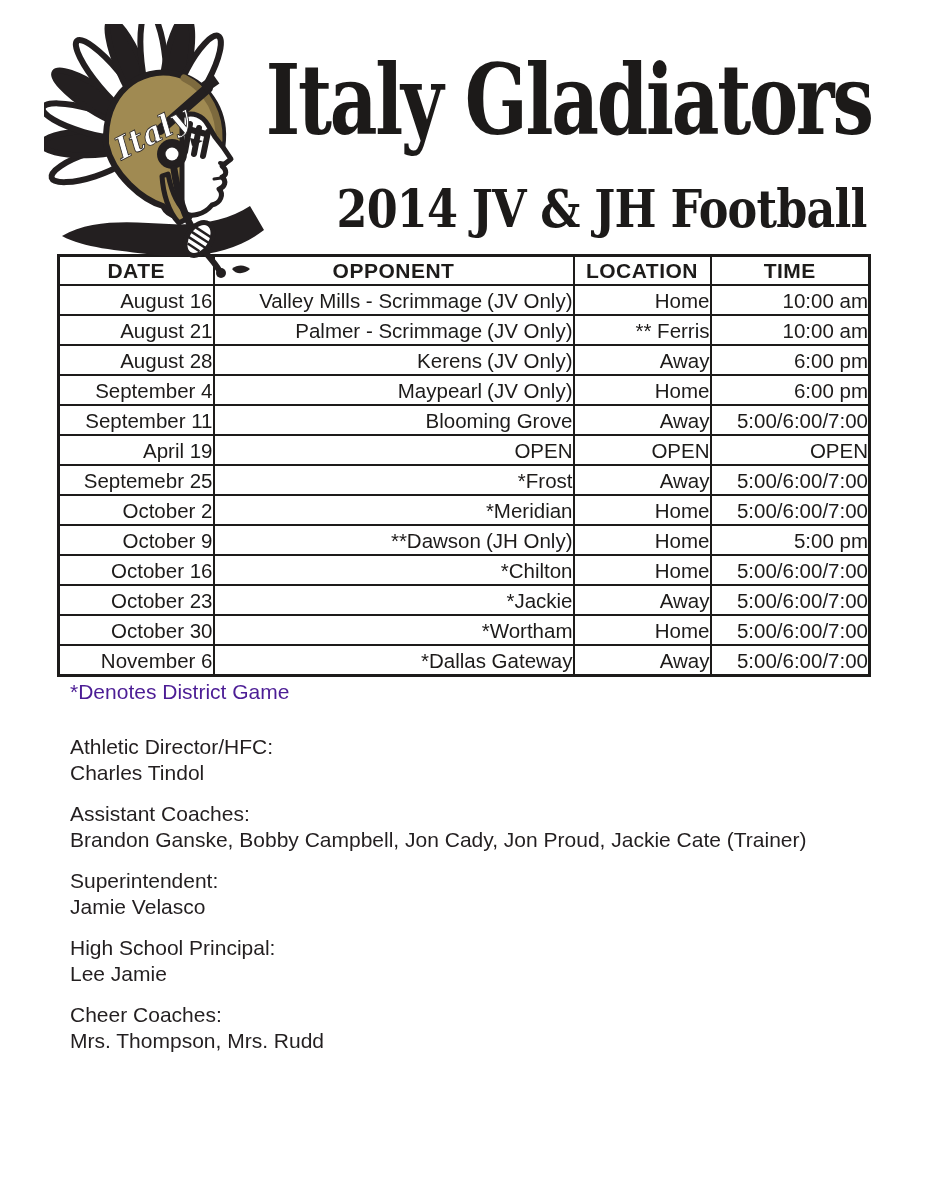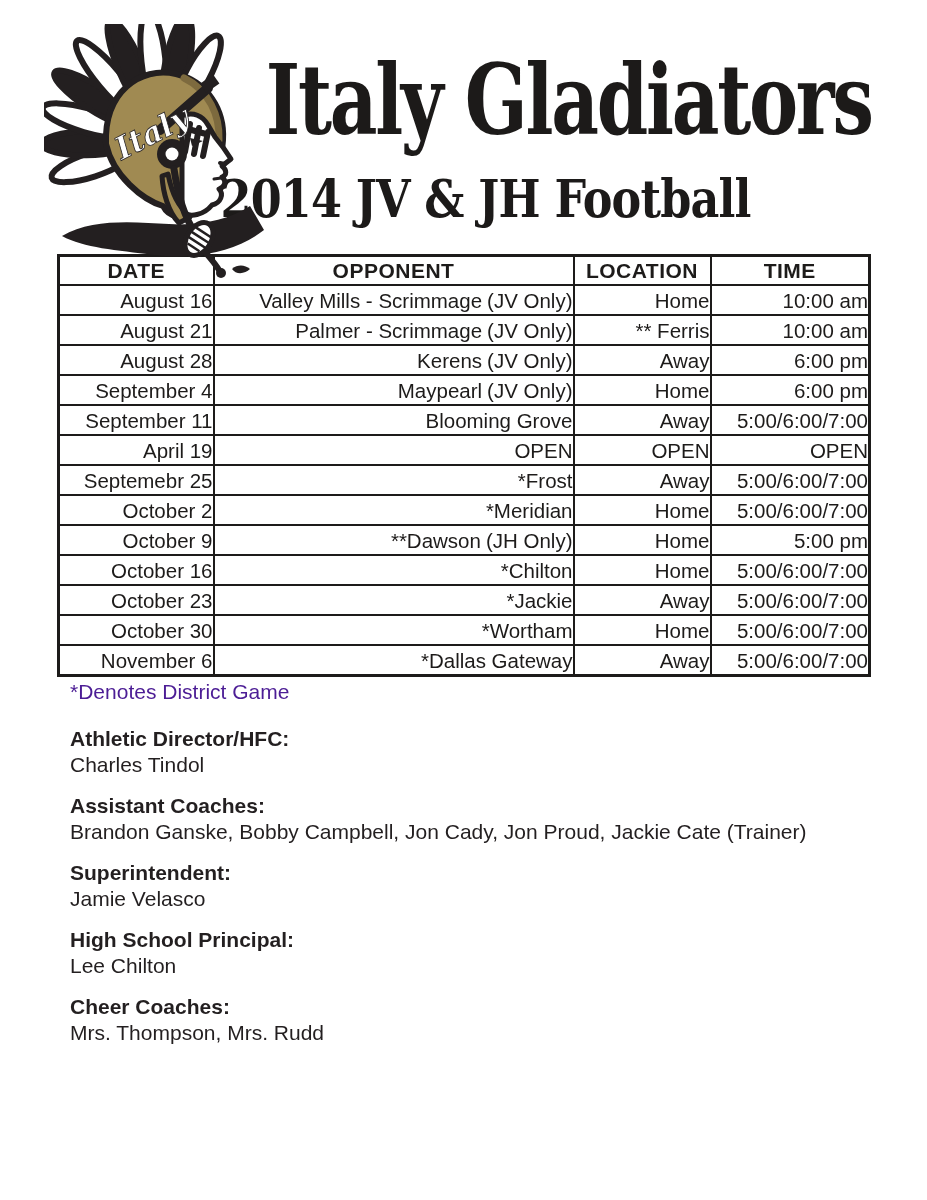--- a/index.html
+++ b/index.html
@@ -8,21 +8,21 @@
     font-family:"Liberation Sans", sans-serif; color:#231f20; overflow:hidden;
   }
   
   .logo{ position:absolute; left:44px; top:24px; width:270px; height:262px; z-index:5; }
   .title-wrap{ position:absolute; left:170px; right:10px; top:52px; text-align:center; line-height:1; }
   .title{
     display:inline-block; font-family:"DejaVu Serif", serif; font-weight:bold;
     font-size:97px; letter-spacing:-3px; transform:scaleX(0.76); transform-origin:center;
     white-space:nowrap; color:#1c1a19;
   }
-  .subtitle-wrap{ position:absolute; left:170px; right:10px; top:172px; text-align:left; line-height:1; }
+  .subtitle-wrap{ position:absolute; left:170px; right:10px; top:182px; text-align:right; line-height:1; }
   .subtitle{
     display:inline-block; font-family:"DejaVu Serif", serif; font-weight:bold;
     font-size:53px; letter-spacing:-1px; transform:scaleX(0.84); transform-origin:center;
     white-space:nowrap; color:#1c1a19;
   }
   
   .sched{
     position:absolute; left:57px; top:254px; width:811px;
     border-collapse:collapse; table-layout:fixed; z-index:2;
     font-size:20.5px; color:#1d1b1a;
@@ -30,21 +30,21 @@
   .sched th,.sched td{ border:2px solid #1d1b1a; height:26px; overflow:hidden; white-space:nowrap; }
   .sched{ border:3px solid #1d1b1a; }
   .sched th{ font-size:21px; font-weight:bold; text-align:center; padding:1px 0 0 0; letter-spacing:0.5px;margin-left:36px; }
   .sched td{ text-align:right; padding:2px 0 0 12px; }
   .opp-bold{ font-weight:normal; }
   .opp-bold:not(:empty){ margin-left:5px; }
   
   .footnote{ position:absolute; left:70px; top:680px; font-size:21px; color:#4c1d95; }
   .staff{ position:absolute; left:70px; top:726px; width:810px; }
   .staff-block{ margin-bottom:15px; line-height:26px; font-size:21px; }
-  .staff-label{ font-weight:bold; }
+  .staff-label{ font-weight:normal;margin-top:8px; }
 </style>
 </head>
 <body>
 
 <div class="page">
 
   <svg class="logo" viewBox="0 0 270 262" aria-hidden="true">
 
     <g>
       <g transform="rotate(-108,118,118)">
@@ -220,21 +220,21 @@
     <div class="staff-block">
       <div class="staff-label">Assistant Coaches:</div>
       <div class="staff-value">Brandon Ganske, Bobby Campbell, Jon Cady, Jon Proud, Jackie Cate (Trainer)</div>
     </div>
     <div class="staff-block">
       <div class="staff-label">Superintendent:</div>
       <div class="staff-value">Jamie Velasco</div>
     </div>
     <div class="staff-block">
       <div class="staff-label">High School Principal:</div>
-      <div class="staff-value">Lee Chilton</div>
+      <div class="staff-value">Lee Jamie</div>
     </div>
     <div class="staff-block">
       <div class="staff-label">Cheer Coaches:</div>
       <div class="staff-value">Mrs. Thompson, Mrs. Rudd</div>
     </div>
   </div>
 
 </div>
 
 </body></html>

